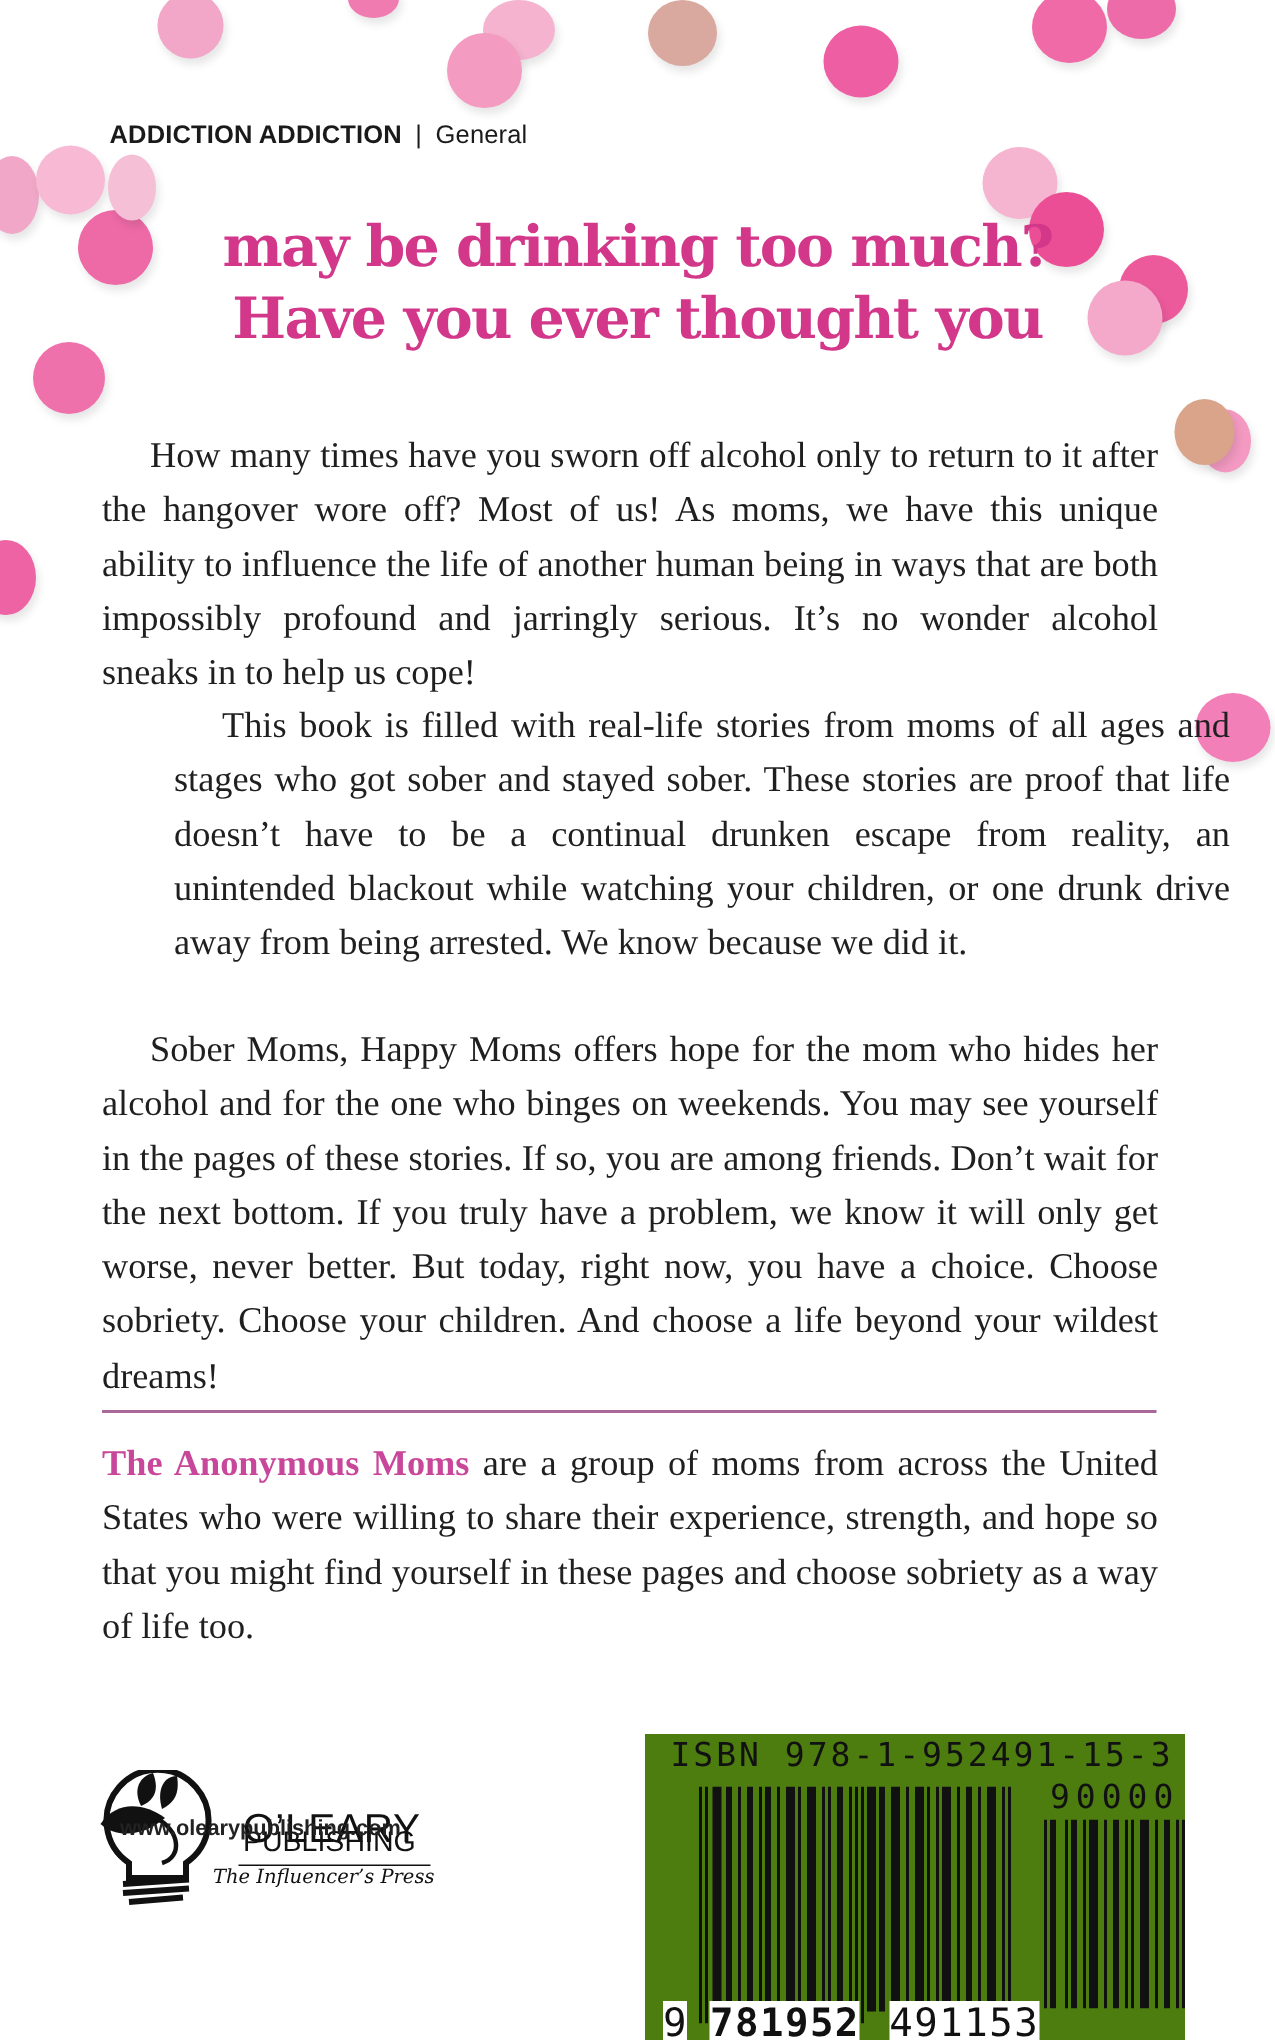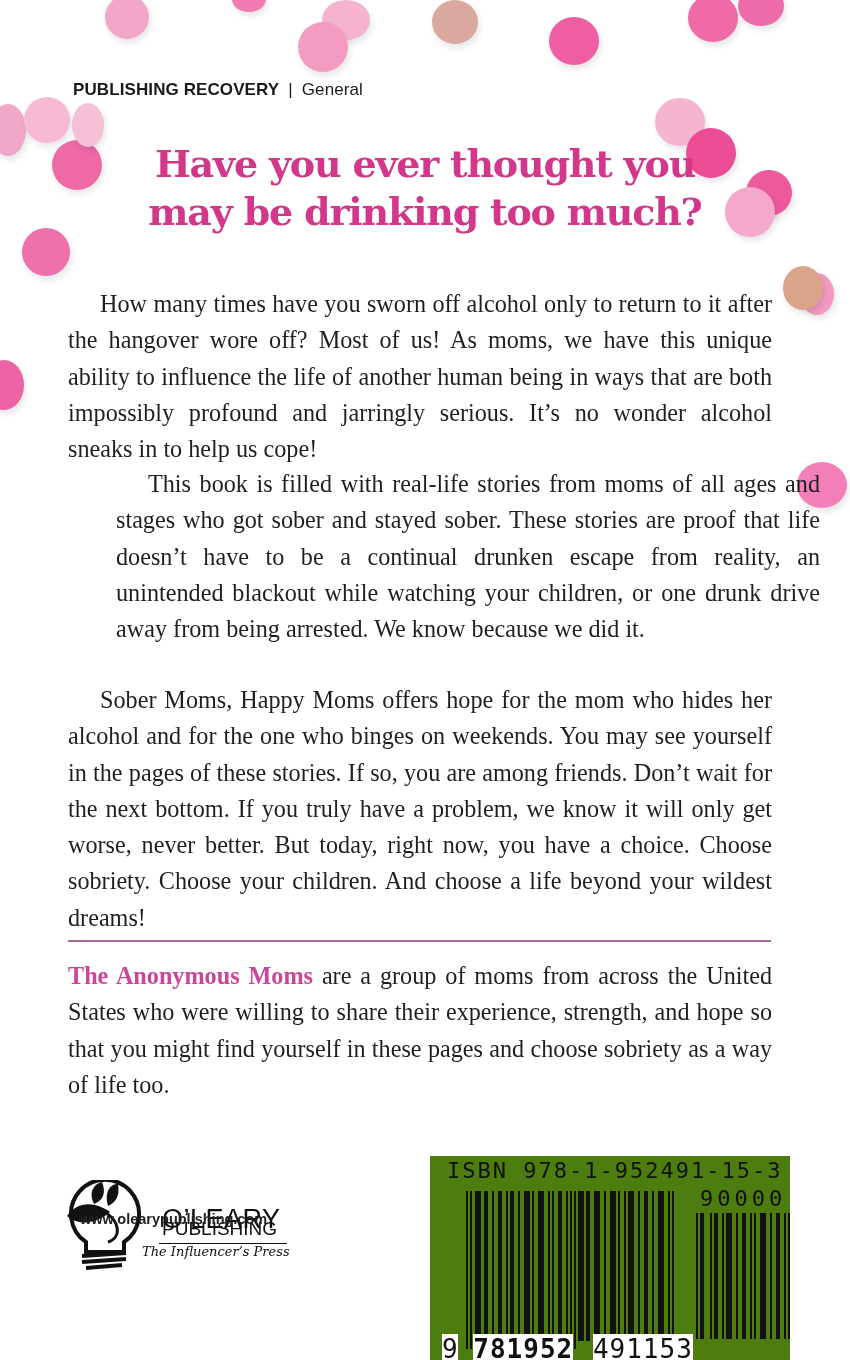--- a/index.html
+++ b/index.html
@@ -92,26 +92,26 @@
   <div class="confetti" style="left:797px;top:462px;width:50px;height:46px;background:#f27fb7;"></div>
   <div class="confetti" style="left:-10px;top:104px;width:36px;height:52px;background:#f1a8c8;"></div>
   <div class="confetti" style="left:24px;top:97px;width:46px;height:46px;background:#f7b9d3;"></div>
   <div class="confetti" style="left:52px;top:140px;width:50px;height:50px;background:#ee6aa7;"></div>
   <div class="confetti" style="left:72px;top:103px;width:32px;height:44px;background:#f5bfd6;"></div>
   <div class="confetti" style="left:22px;top:228px;width:48px;height:48px;background:#ef71ac;"></div>
   <div class="confetti" style="left:-16px;top:360px;width:40px;height:50px;background:#ee63a3;"></div>
 </div>
 
 <div class="category">
-  <span class="main">PUBLISHING RECOVERY</span><span class="sep">|</span><span>General</span>
+  <span class="main">ADDICTION ADDICTION</span><span class="sep">|</span><span>General</span>
 </div>
 
 <div class="headline">
+  <div>may be drinking too much?</div>
   <div>Have you ever thought you</div>
-  <div>may be drinking too much?</div>
 </div>
 
 <p class="body-text p1 indent">How many times have you sworn off alcohol only to return to it after the hangover wore off? Most of us! As moms, we have this unique ability to influence the life of another human being in ways that are both impossibly profound and jarringly serious. It’s no wonder alcohol sneaks in to help us cope!</p>
 <p class="body-text p2 indent">This book is filled with real-life stories from moms of all ages and stages who got sober and stayed sober. These stories are proof that life doesn’t have to be a continual drunken escape from reality, an unintended blackout while watching your children, or one drunk drive away from being arrested. We know because we did it.</p>
 <p class="body-text p3 indent">Sober Moms, Happy Moms offers hope for the mom who hides her alcohol and for the one who binges on weekends. You may see yourself in the pages of these stories. If so, you are among friends. Don’t wait for the next bottom. If you truly have a problem, we know it will only get worse, never better. But today, right now, you have a choice. Choose sobriety. Choose your children. And choose a life beyond your wildest dreams!</p>
 
 <div class="divider"></div>
 
 <p class="body-text about"><span class="author">The Anonymous Moms</span><span> are a group of moms from across the United States who were willing to share their experience, strength, and hope so that you might find yourself in these pages and choose sobriety as a way of life too.</span></p>
 

